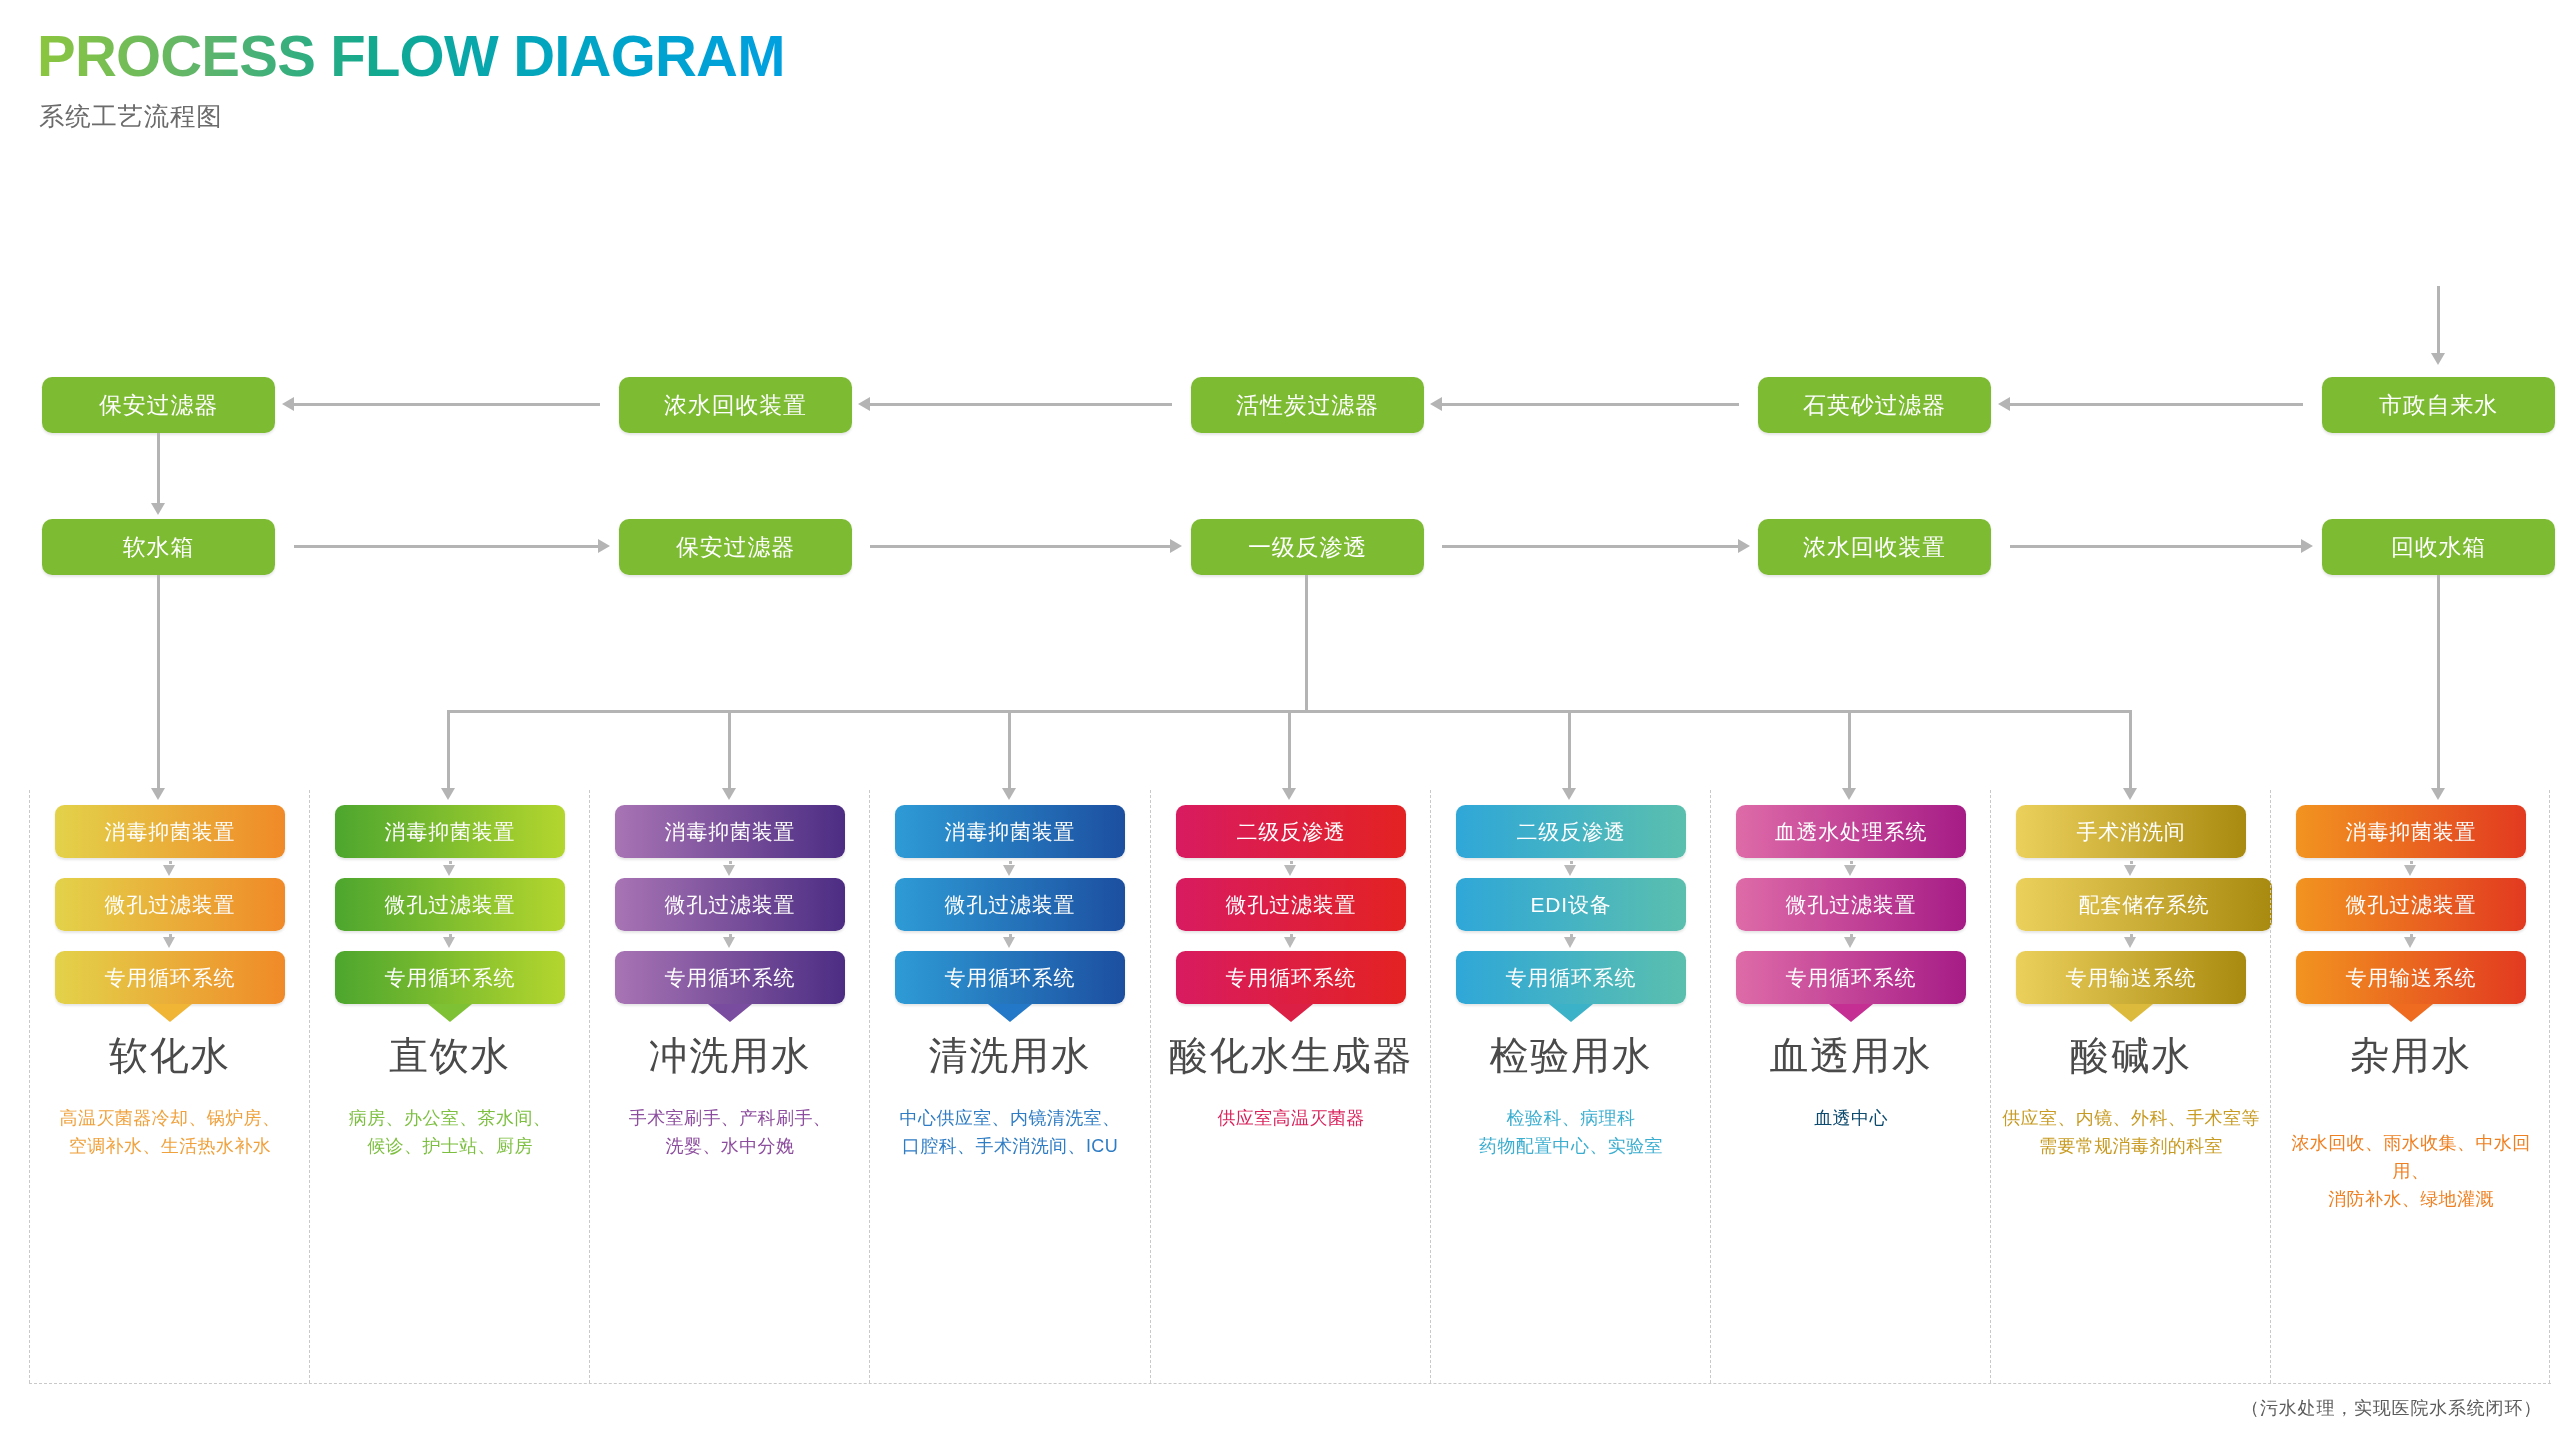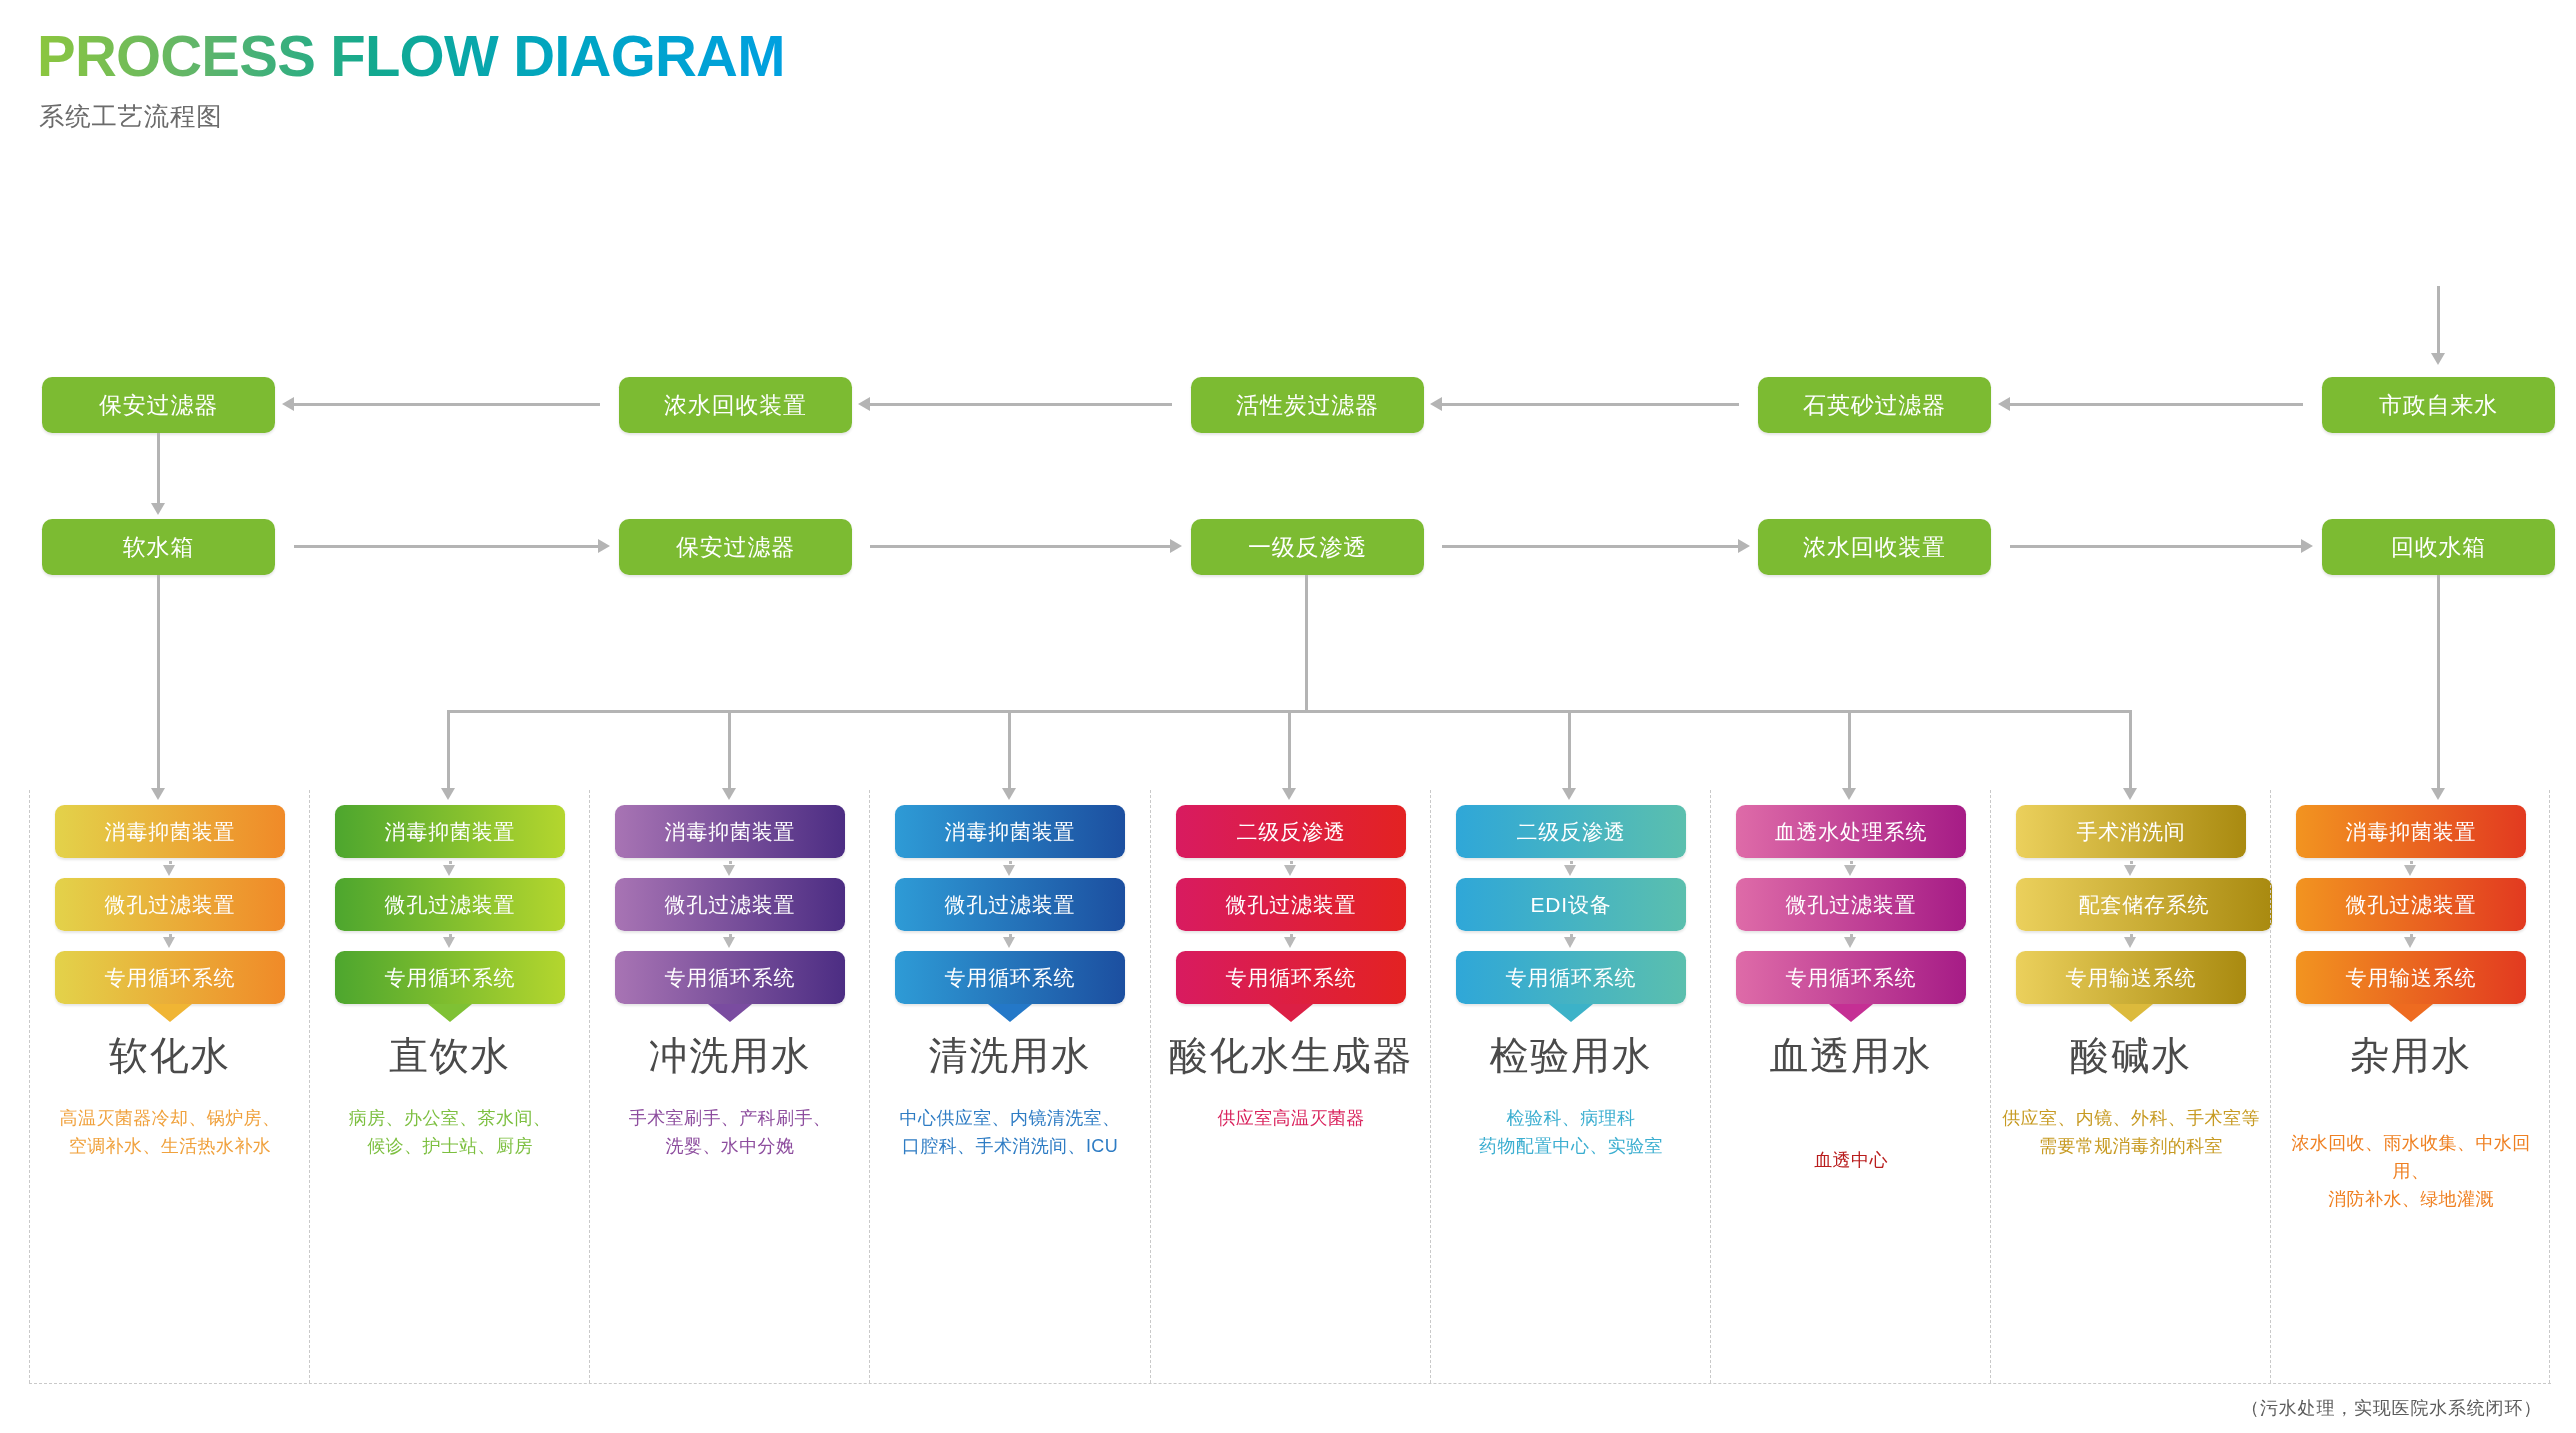--- a/index.html
+++ b/index.html
@@ -215,21 +215,21 @@
       </div>
       <div class="col" style="left: 1710px; width: 280px;">
         <div class="cbox" style="left: 25px; top: 15.3px; width: 230px; background: linear-gradient(90deg, rgb(222, 107, 168) 0%, rgb(166, 28, 134) 100%);">血透水处理系统</div>
         <div class="cvline" style="left: 139px; top: 71px; height: 3.4px;"></div>
         <div class="cvarrow" style="left: 133px; top: 75px;"></div>
         <div class="cbox" style="left: 25px; top: 88px; width: 230px; background: linear-gradient(90deg, rgb(222, 107, 168) 0%, rgb(166, 28, 134) 100%);">微孔过滤装置</div>
         <div class="cvline" style="left: 139px; top: 144px; height: 3.4px;"></div>
         <div class="cvarrow" style="left: 133px; top: 147px;"></div>
         <div class="cbox" style="left: 25px; top: 161px; width: 230px; background: linear-gradient(90deg, rgb(222, 107, 168) 0%, rgb(166, 28, 134) 100%);">专用循环系统<div class="notch" style="border-top: 18.6px solid rgb(197, 47, 148);"></div></div>
         <div class="ctitle" style="left: 0px; top: 239px; width: 280px;">血透用水</div>
-        <div class="cdesc" style="left: 8.5px; top: 315px; width: 263px; color: #b91c1c; margin-top: 42px;">血透中心</div>
+        <div class="cdesc" style="left: 8.5px; top: 315px; width: 263px; color: #0c4a6e;">血透中心</div>
       </div>
       <div class="col" style="left: 1990px; width: 280px;">
         <div class="cbox" style="left: 25px; top: 15.3px; width: 230px; background: linear-gradient(90deg, rgb(235, 208, 92) 0%, rgb(169, 138, 16) 100%);">手术消洗间</div>
         <div class="cvline" style="left: 139px; top: 71px; height: 3.4px;"></div>
         <div class="cvarrow" style="left: 133px; top: 75px;"></div>
         <div class="cbox" style="left: 25px; top: 88px; width: 256px; background: linear-gradient(90deg, rgb(235, 208, 92) 0%, rgb(169, 138, 16) 100%);">配套储存系统</div>
         <div class="cvline" style="left: 139px; top: 144px; height: 3.4px;"></div>
         <div class="cvarrow" style="left: 133px; top: 147px;"></div>
         <div class="cbox" style="left: 25px; top: 161px; width: 230px; background: linear-gradient(90deg, rgb(235, 208, 92) 0%, rgb(169, 138, 16) 100%);">专用输送系统<div class="notch" style="border-top: 18.6px solid rgb(220, 186, 60);"></div></div>
         <div class="ctitle" style="left: 0px; top: 239px; width: 280px;">酸碱水</div>

